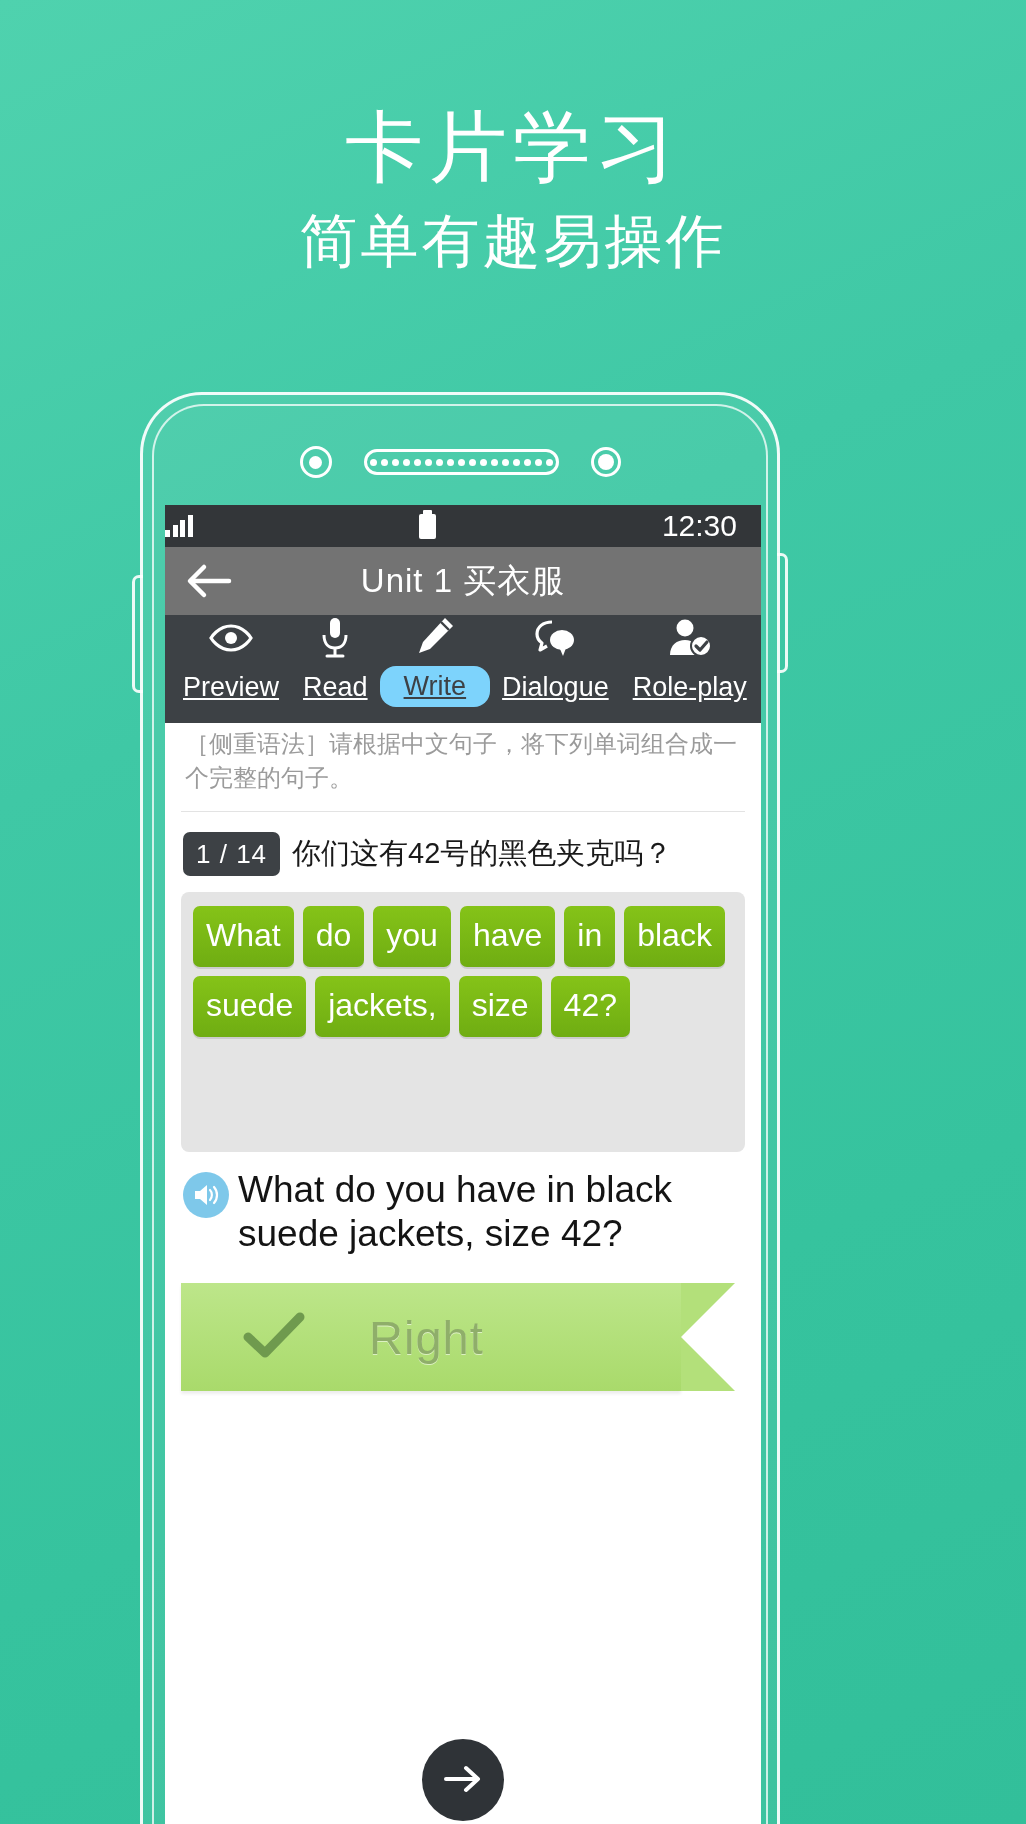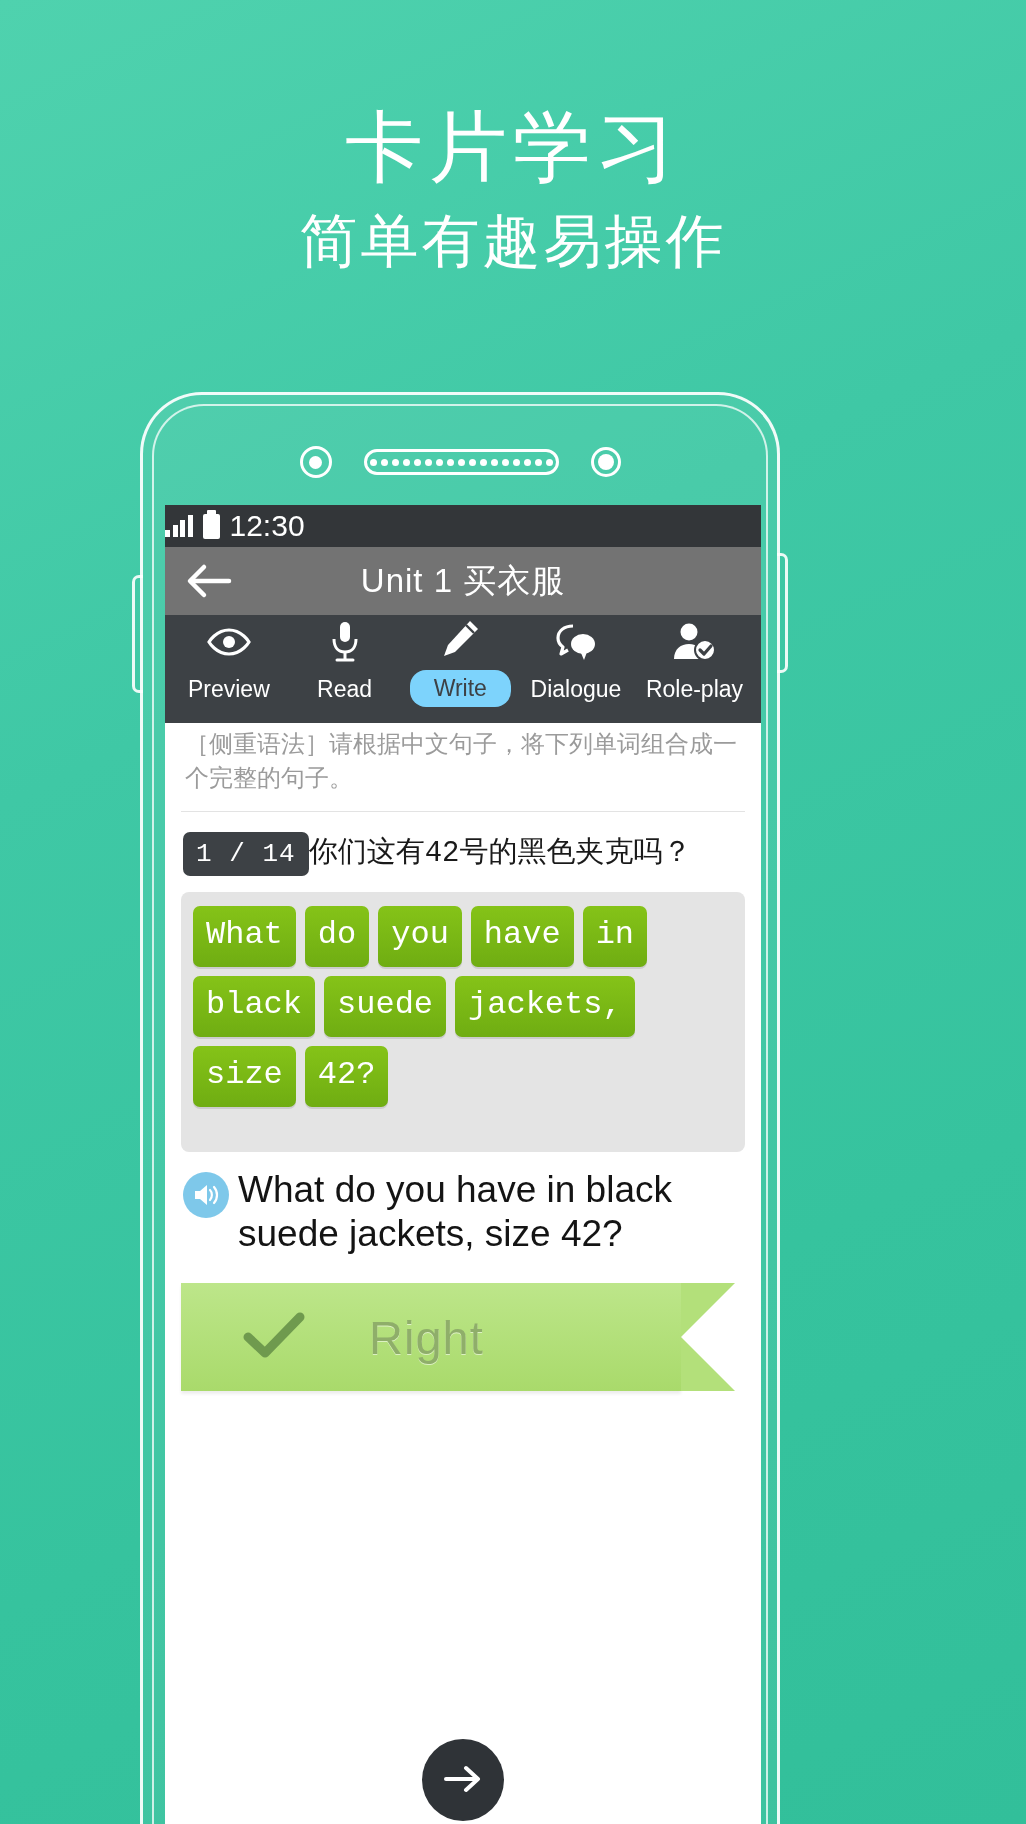--- a/index.html
+++ b/index.html
@@ -120,21 +120,21 @@
     background: #ffffff;
     overflow: hidden;
   }
 
   
   .statusbar {
     height: 42px;
     background: #333639;
     display: flex;
     align-items: center;
-    justify-content: flex-start;
+    justify-content: space-between;
     padding-right: 24px;
     gap: 10px;
   }
   .sig { display: flex; align-items: flex-end; gap: 2.5px; height: 22px; }
   .sig i { width: 5px; background: #ffffff; display: block; }
   .sig i:nth-child(1) { height: 7px; }
   .sig i:nth-child(2) { height: 12px; }
   .sig i:nth-child(3) { height: 17px; }
   .sig i:nth-child(4) { height: 22px; }
   .batt {
@@ -187,48 +187,48 @@
     display: flex;
     flex-direction: column;
     align-items: center;
     justify-content: flex-end;
     padding-bottom: 8px;
     gap: 7px;
   }
   .tab-ico { height: 46px; display: flex; align-items: center; justify-content: center; }
   .tab-lbl {
     color: #ffffff;
-    font-size: 23px;
+    font-size: 27px;
     line-height: 1;
     padding: 6px 12px;
     border-radius: 14px;
     white-space: nowrap;
+    text-decoration: underline;
   }
   .tab.active .tab-lbl {
     background: #7dd3fc;
     color: #3d4145;
     padding: 7px 24px;
     border-radius: 16px;
   }
 
   
   .content { background: #ffffff; padding: 0 16px; }
   .instruction {
     color: #9b9b9b;
     font-size: 24px;
     line-height: 1.42;
     padding: 4px 4px 16px 4px;
     border-bottom: 1px solid #e3e3e3;
   }
   .question-row {
     display: flex;
     align-items: center;
-    gap: 0;
+    gap: 12px;
     padding: 20px 2px 16px 2px;
-    font-family: Liberation Mono, monospace;
   }
   .qbadge {
     background: #3d4145;
     color: #ffffff;
     font-size: 26px;
     line-height: 1;
     padding: 9px 13px;
     border-radius: 7px;
     letter-spacing: 1px;
     white-space: nowrap;
@@ -249,21 +249,20 @@
   .chip {
     background: #7cb916;
     background-image: linear-gradient(180deg, #85c318 0%, #6fad12 100%);
     color: #ffffff;
     font-size: 32px;
     line-height: 1;
     padding: 13px 13px 16px 13px;
     border-radius: 7px;
     box-shadow: 0 2px 0 rgba(0,0,0,0.10);
     white-space: nowrap;
-    font-family: Liberation Mono, monospace;
   }
 
   
   .answer-row {
     display: flex;
     align-items: flex-start;
     padding: 16px 0 6px 2px;
   }
   .spk {
     flex: 0 0 auto;

